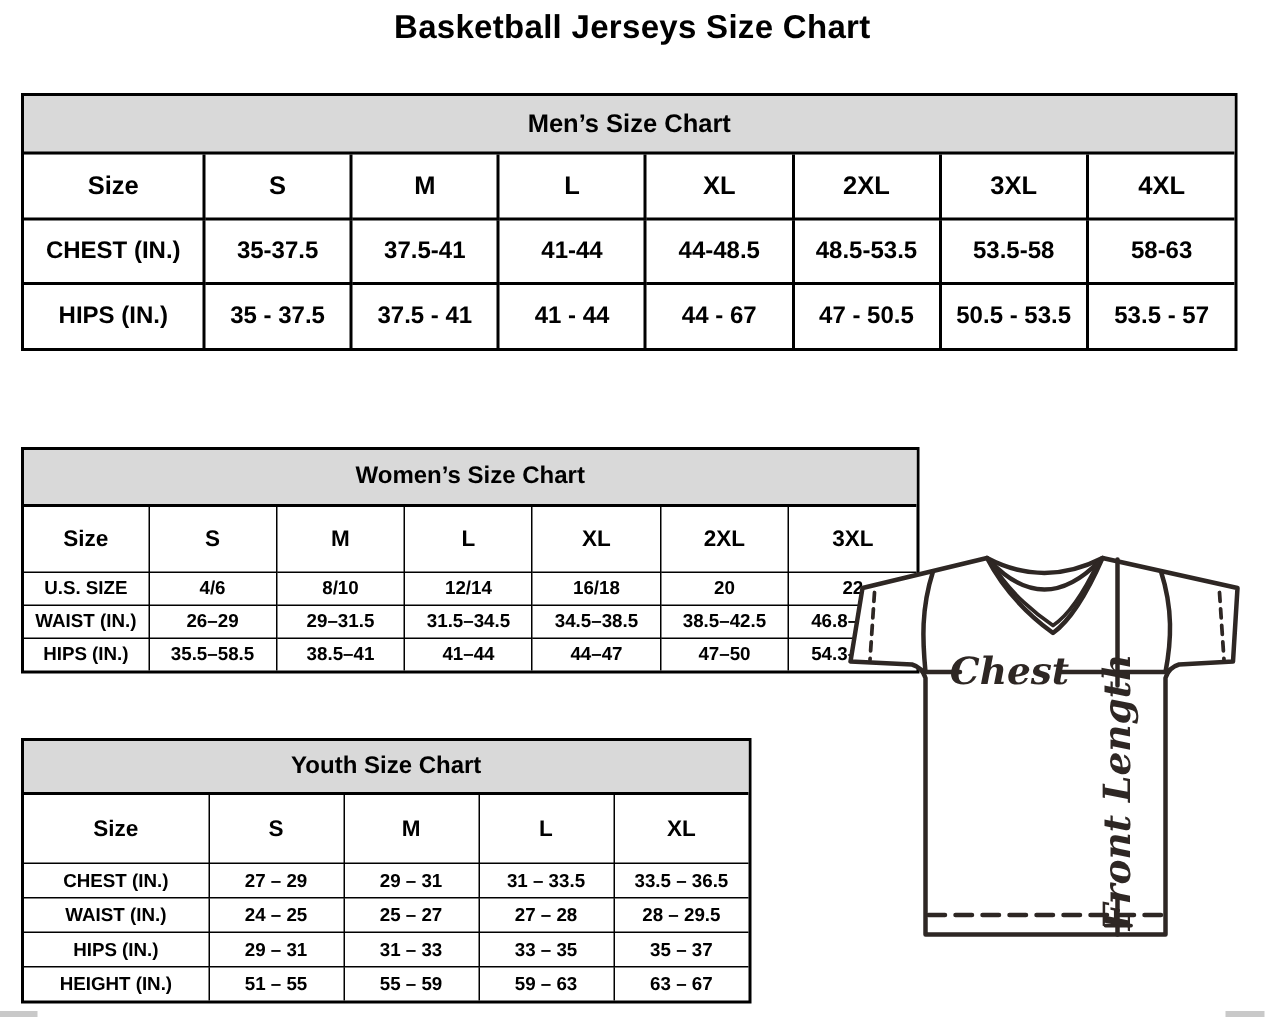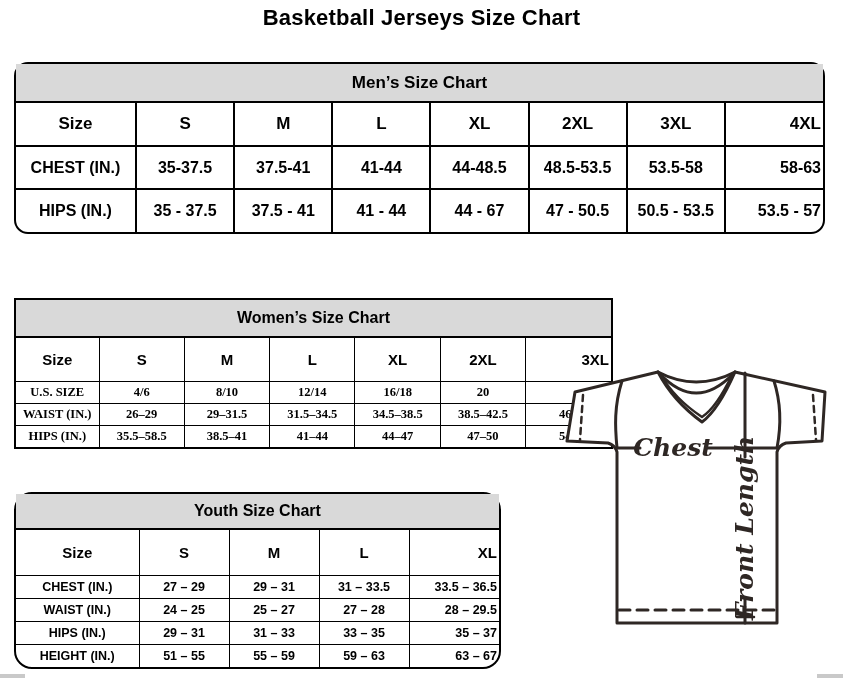--- a/index.html
+++ b/index.html
@@ -22,41 +22,41 @@
     font-weight:bold; color:#000;
   }
   .tbl table { width:100%; border-collapse:collapse; table-layout:fixed; }
   .tbl td {
     border:2px solid #000; text-align:center; vertical-align:middle;
     font-weight:bold; color:#000; padding:0 2px; box-sizing:border-box;
     overflow:hidden; white-space:nowrap;
   }
   
   .tbl tr td:first-child { border-left:none; }
-  .tbl tr td:last-child  { border-right:none;text-align:right; }
+  .tbl tr td:last-child  { border-right:none; }
   .tbl tr:last-child td  { border-bottom:none; }
   .tbl tr:first-child td { border-top:none; }
 
   
-  #men { left:14px; top:62px; width:811px;border-radius:14px; }
+  #men { left:14px; top:62px; width:811px; }
   #men .caption { height:39px; font-size:17px; }
   #men td:first-child { width:120px; }
   #men tr.hdr td { height:43px; font-size:17px; }
   #men tr.row td { height:43px; font-size:16px; }
 
   
   #women { left:14px; top:298px; width:599px; }
   #women .caption { height:38px; font-size:16px; }
   #women td { border-width:1.5px; }
   #women td:first-child { width:83px; }
   #women tr.hdr td { height:43px; font-size:15px; }
-  #women tr.row td { height:22px; font-size:12.5px;font-family:Liberation Serif, serif; }
-
-  
-  #youth { left:14px; top:492px; width:487px;border-radius:18px; }
+  #women tr.row td { height:22px; font-size:12.5px; }
+
+  
+  #youth { left:14px; top:492px; width:487px; }
   #youth .caption { height:36px; font-size:16px; }
   #youth td { border-width:1.5px; }
   #youth td:first-child { width:123px; }
   #youth tr.hdr td { height:45px; font-size:15px; }
   #youth tr.row td { height:23px; font-size:12.5px; }
 
   
   .jersey { position:absolute; left:556px; top:361px; width:284px; height:270px; }
   .jersey text {
     font-family:"DejaVu Serif", serif; font-style:italic; font-weight:bold;

